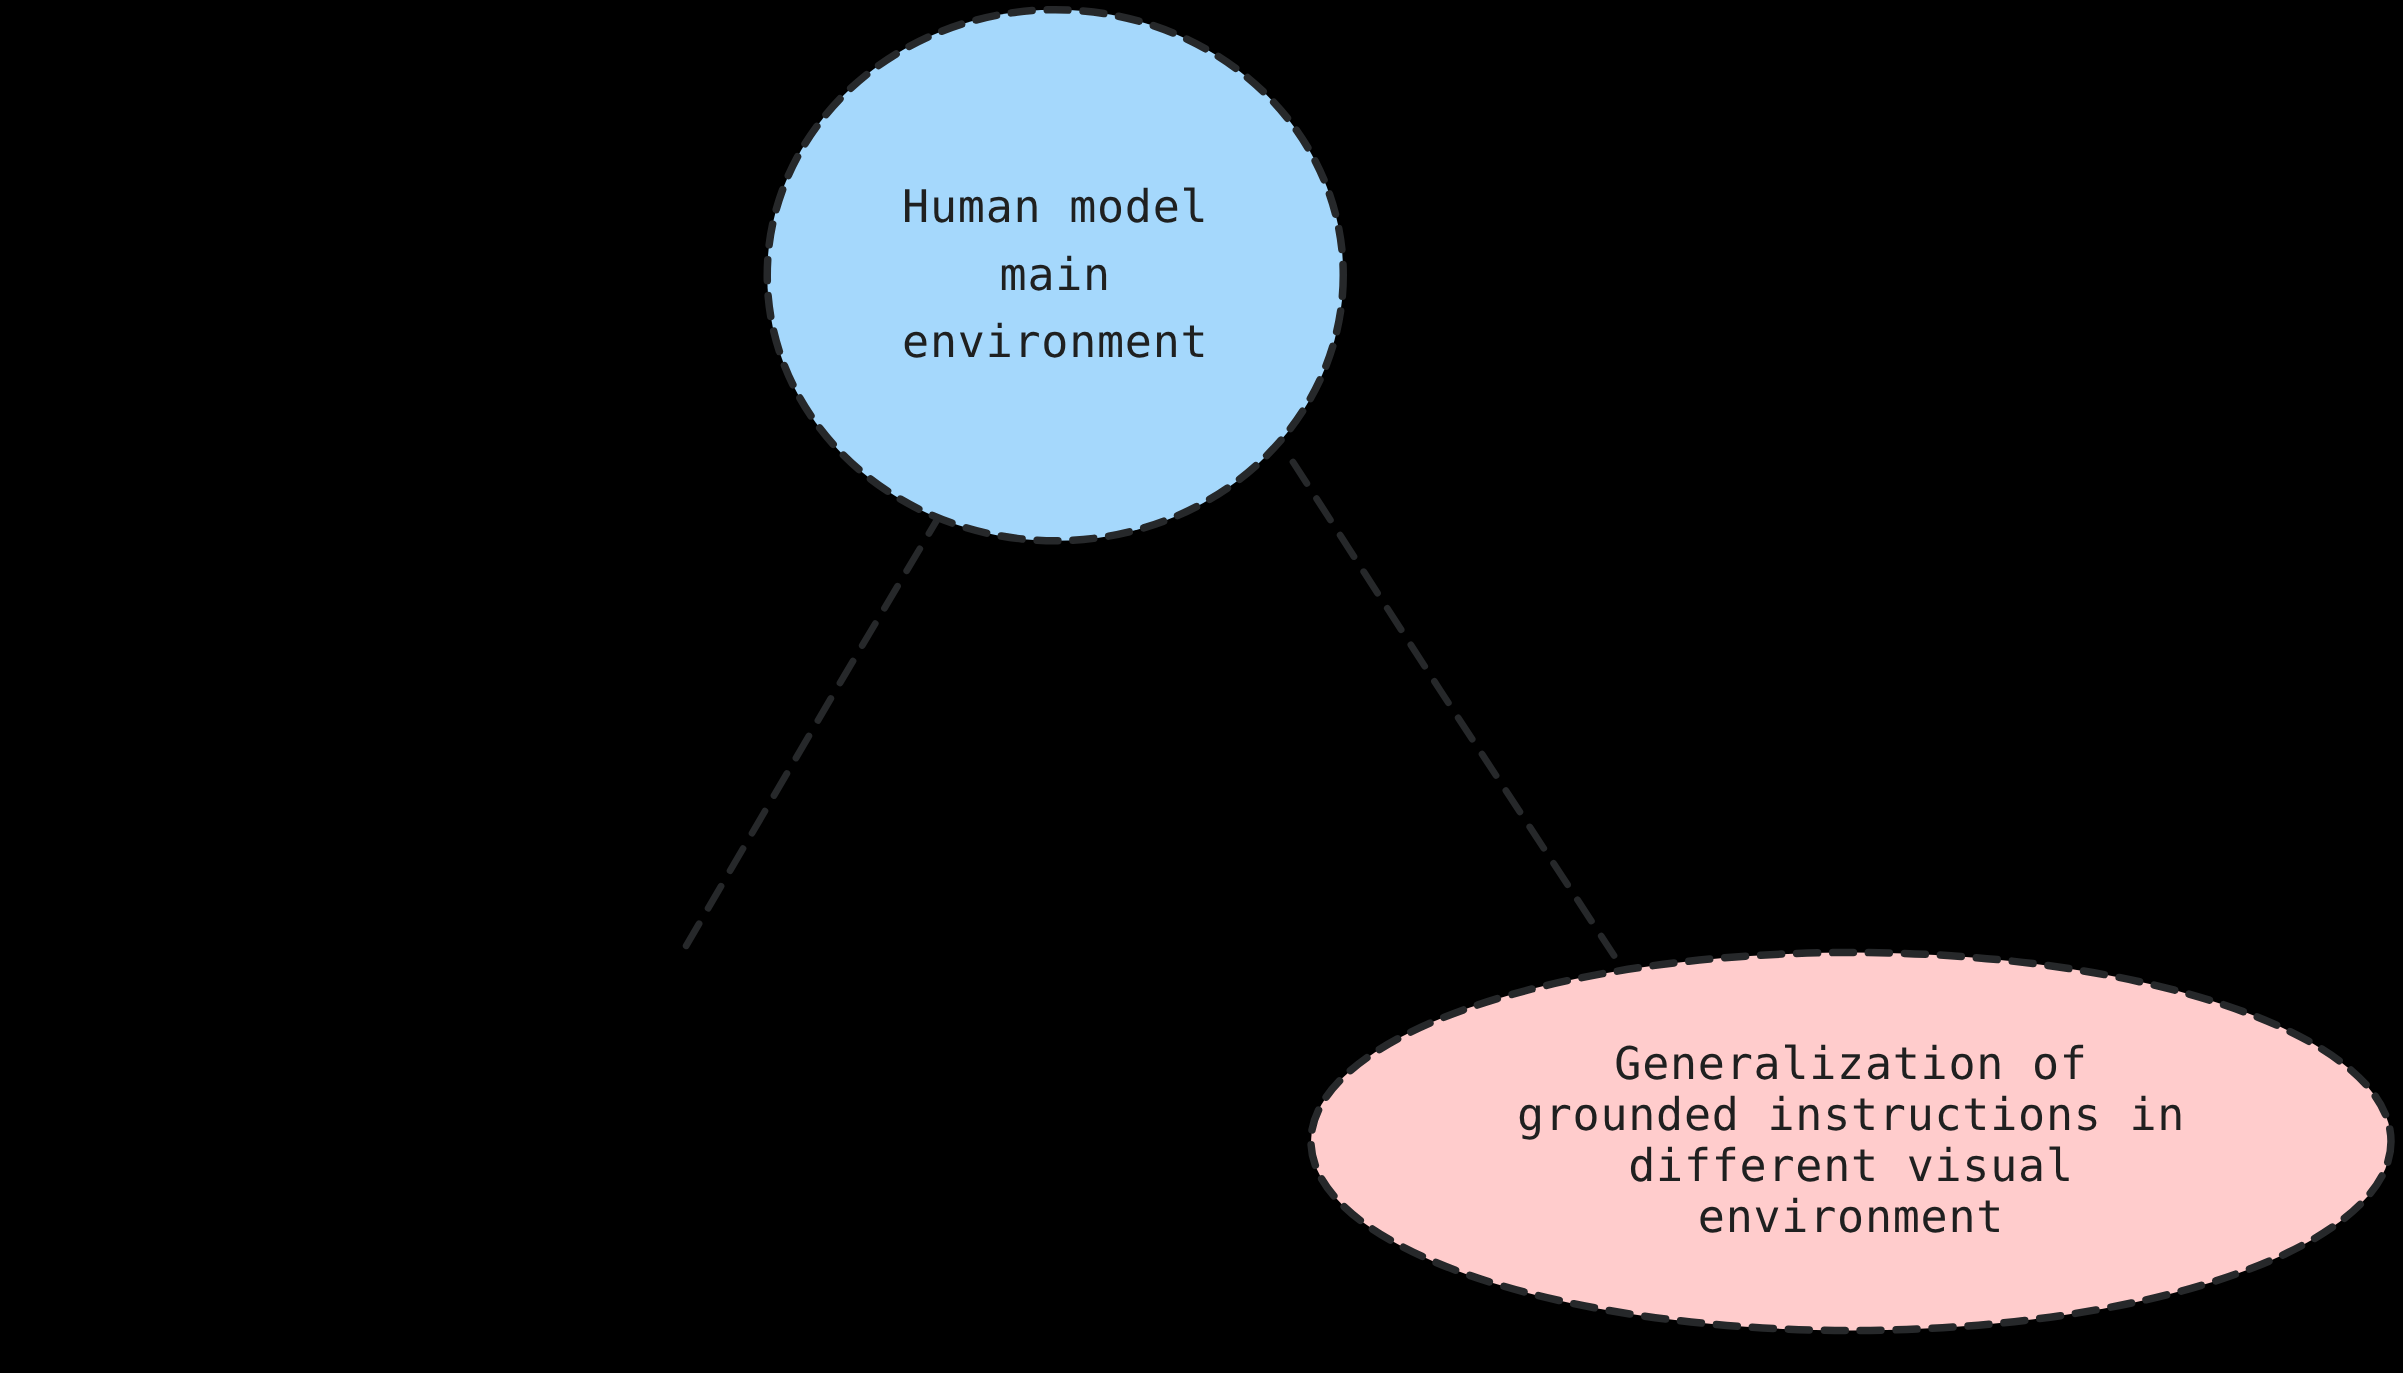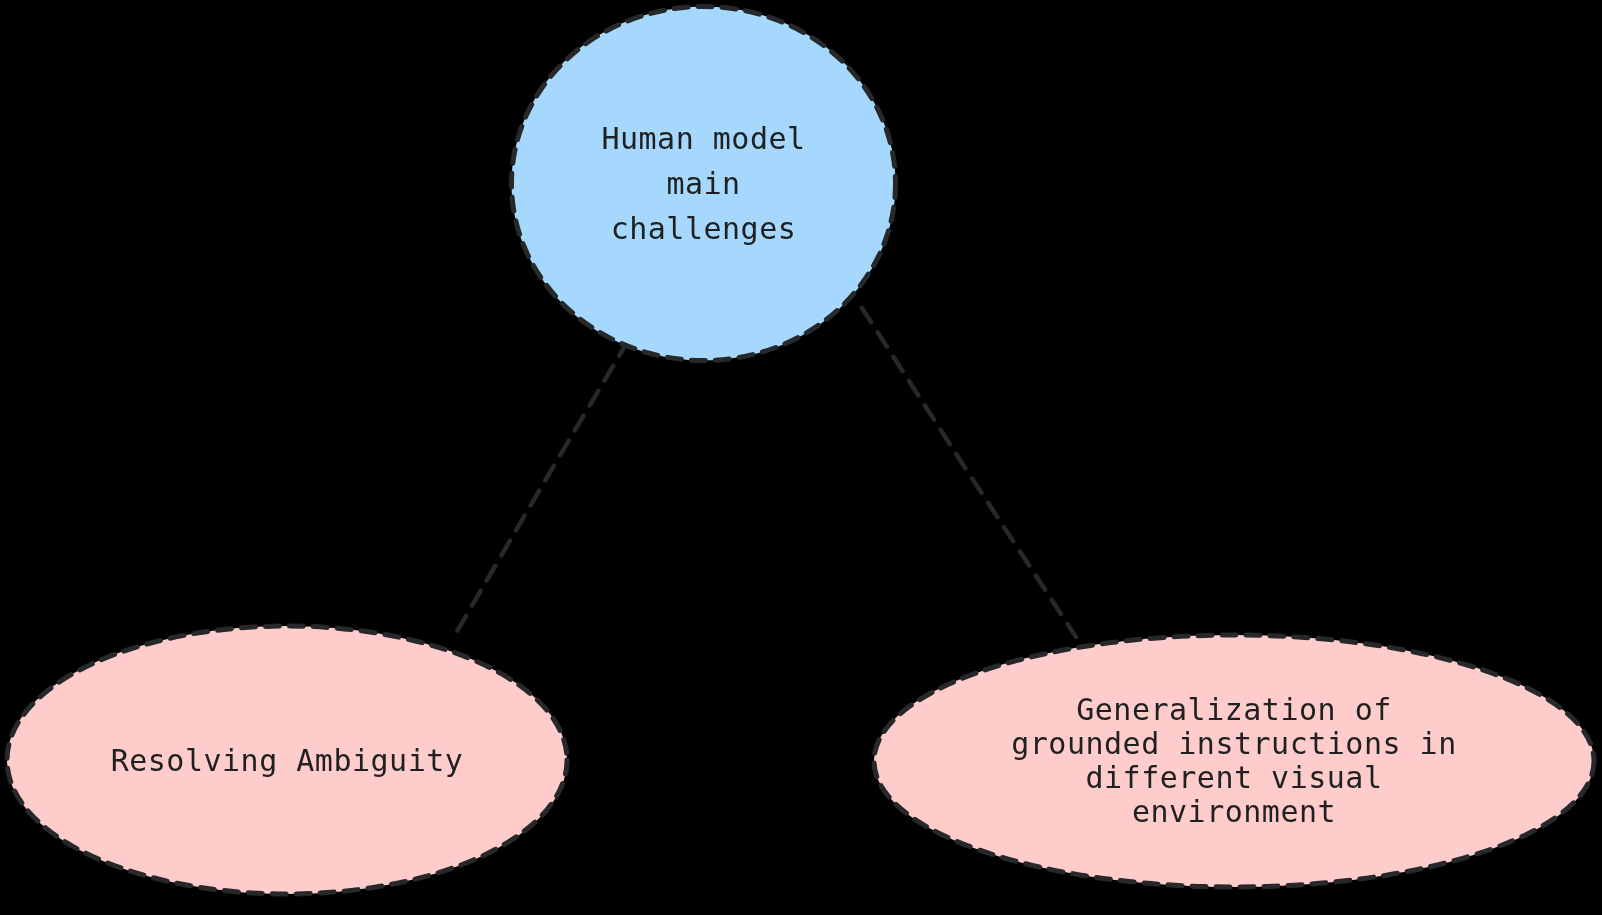--- a/index.html
+++ b/index.html
@@ -96,29 +96,23 @@
 
     <path d="M 862 308 L 960 460 L 1076 637" fill="none" stroke="#26282a" stroke-width="4.5" stroke-linecap="round" stroke-dasharray="17 12"></path>
   </svg>
 
   <div class="node" id="node-root">
     <svg class="node-shape" viewBox="0 0 391 361" preserveAspectRatio="none" xmlns="http://www.w3.org/2000/svg">
       <ellipse cx="195.5" cy="180.5" rx="192" ry="177" fill="#a5d8fc" stroke="#26282a" stroke-width="5" stroke-dasharray="14 10" stroke-linecap="round"></ellipse>
     </svg>
     <div class="node-label">Human model
 main
-challenges</div>
+environment</div>
   </div>
 
-  <div class="node" id="node-ambiguity">
-    <svg class="node-shape" viewBox="0 0 566 274" preserveAspectRatio="none" xmlns="http://www.w3.org/2000/svg">
-      <ellipse cx="283" cy="137" rx="280" ry="134" fill="#ffcccc" stroke="#26282a" stroke-width="5" stroke-dasharray="14 10" stroke-linecap="round"></ellipse>
-    </svg>
-    <div class="node-label">Resolving Ambiguity</div>
-  </div>
 
   <div class="node" id="node-generalization">
     <svg class="node-shape" viewBox="0 0 726 258" preserveAspectRatio="none" xmlns="http://www.w3.org/2000/svg">
       <ellipse cx="363" cy="129" rx="360" ry="126" fill="#ffcccc" stroke="#26282a" stroke-width="5" stroke-dasharray="14 10" stroke-linecap="round"></ellipse>
     </svg>
     <div class="node-label">Generalization of
 grounded instructions in
 different visual
 environment</div>
   </div>

